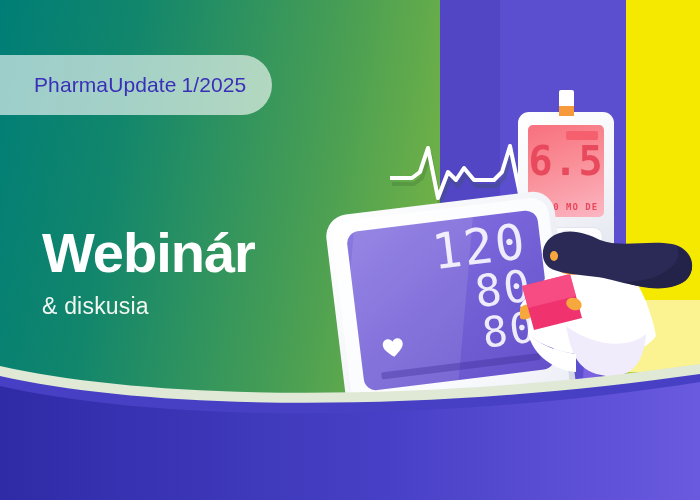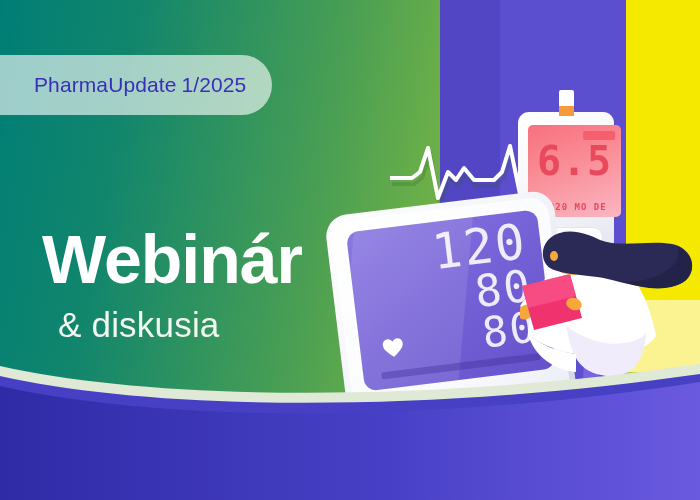--- a/index.html
+++ b/index.html
@@ -49,45 +49,45 @@
   }
   .badge-text{
     font-size:21px;color:#3a2fb8;white-space:nowrap;letter-spacing:.1px;
   }
   .badge-brand{font-weight:normal;}
   .badge-issue{font-weight:normal;margin-left:5px;}
 
   
   .headline{position:absolute;left:42px;top:225px;}
   .headline-title{
-    font-size:68px;font-weight:bold;color:#ffffff;
+    font-size:56px;font-weight:bold;color:#ffffff;
     line-height:1;letter-spacing:-1px;margin:0;
   }
   .headline-sub{
-    font-size:35px;font-weight:300;color:#f2f7f2;
-    line-height:1;margin:14px 0 0 16px;letter-spacing:.2px;
+    font-size:23px;font-weight:300;color:#f2f7f2;
+    line-height:1;margin:14px 0 0 0;letter-spacing:.2px;
   }
 
   
   .glucometer{position:absolute;left:518px;top:112px;width:96px;height:146px;}
   .gluco-body{
     position:absolute;left:0;top:0;width:96px;height:146px;
     background:linear-gradient(150deg,#ffffff 0%,#f4f5f9 55%,#e3e6ef 100%);
     border-radius:11px;
   }
   .gluco-strip{
     position:absolute;left:41px;top:-22px;width:15px;height:30px;
     background:#ffffff;border-radius:2px;
   }
   .gluco-strip-band{
     position:absolute;left:41px;top:-6px;width:15px;height:10px;
     background:#f79a3c;
   }
   .gluco-screen{
-    position:absolute;left:10px;top:13px;width:93px;height:92px;
+    position:absolute;left:10px;top:13px;width:76px;height:92px;
     background:linear-gradient(160deg,#f8707f 0%,#f98b94 40%,#fbb6c2 100%);
     border-radius:5px;overflow:hidden;
   }
   .gluco-bar{
     position:absolute;right:6px;top:6px;width:32px;height:9px;
     background:#f55f6e;border-radius:2px;
   }
   .gluco-value{
     position:absolute;left:0;right:0;top:16px;
     text-align:center;font-family:"DejaVu Sans Mono",monospace;

